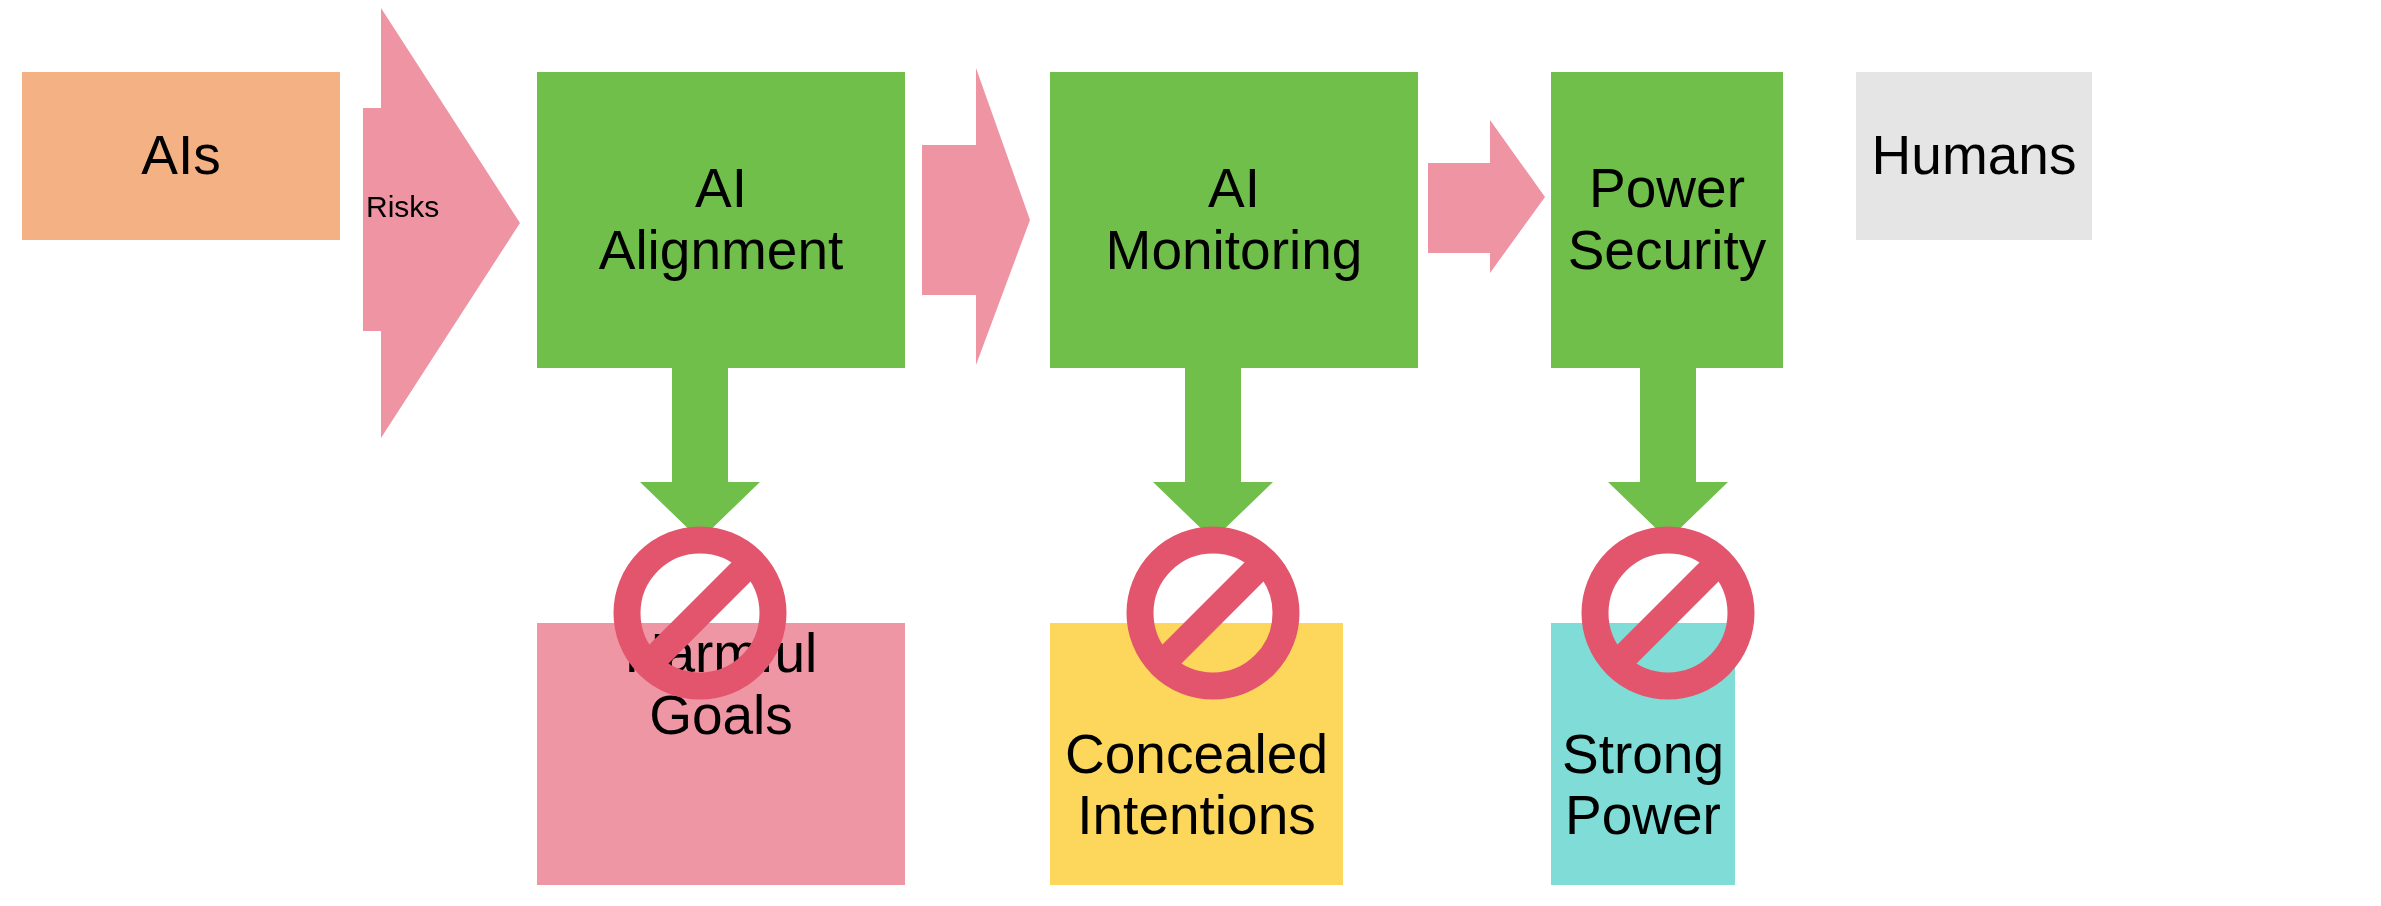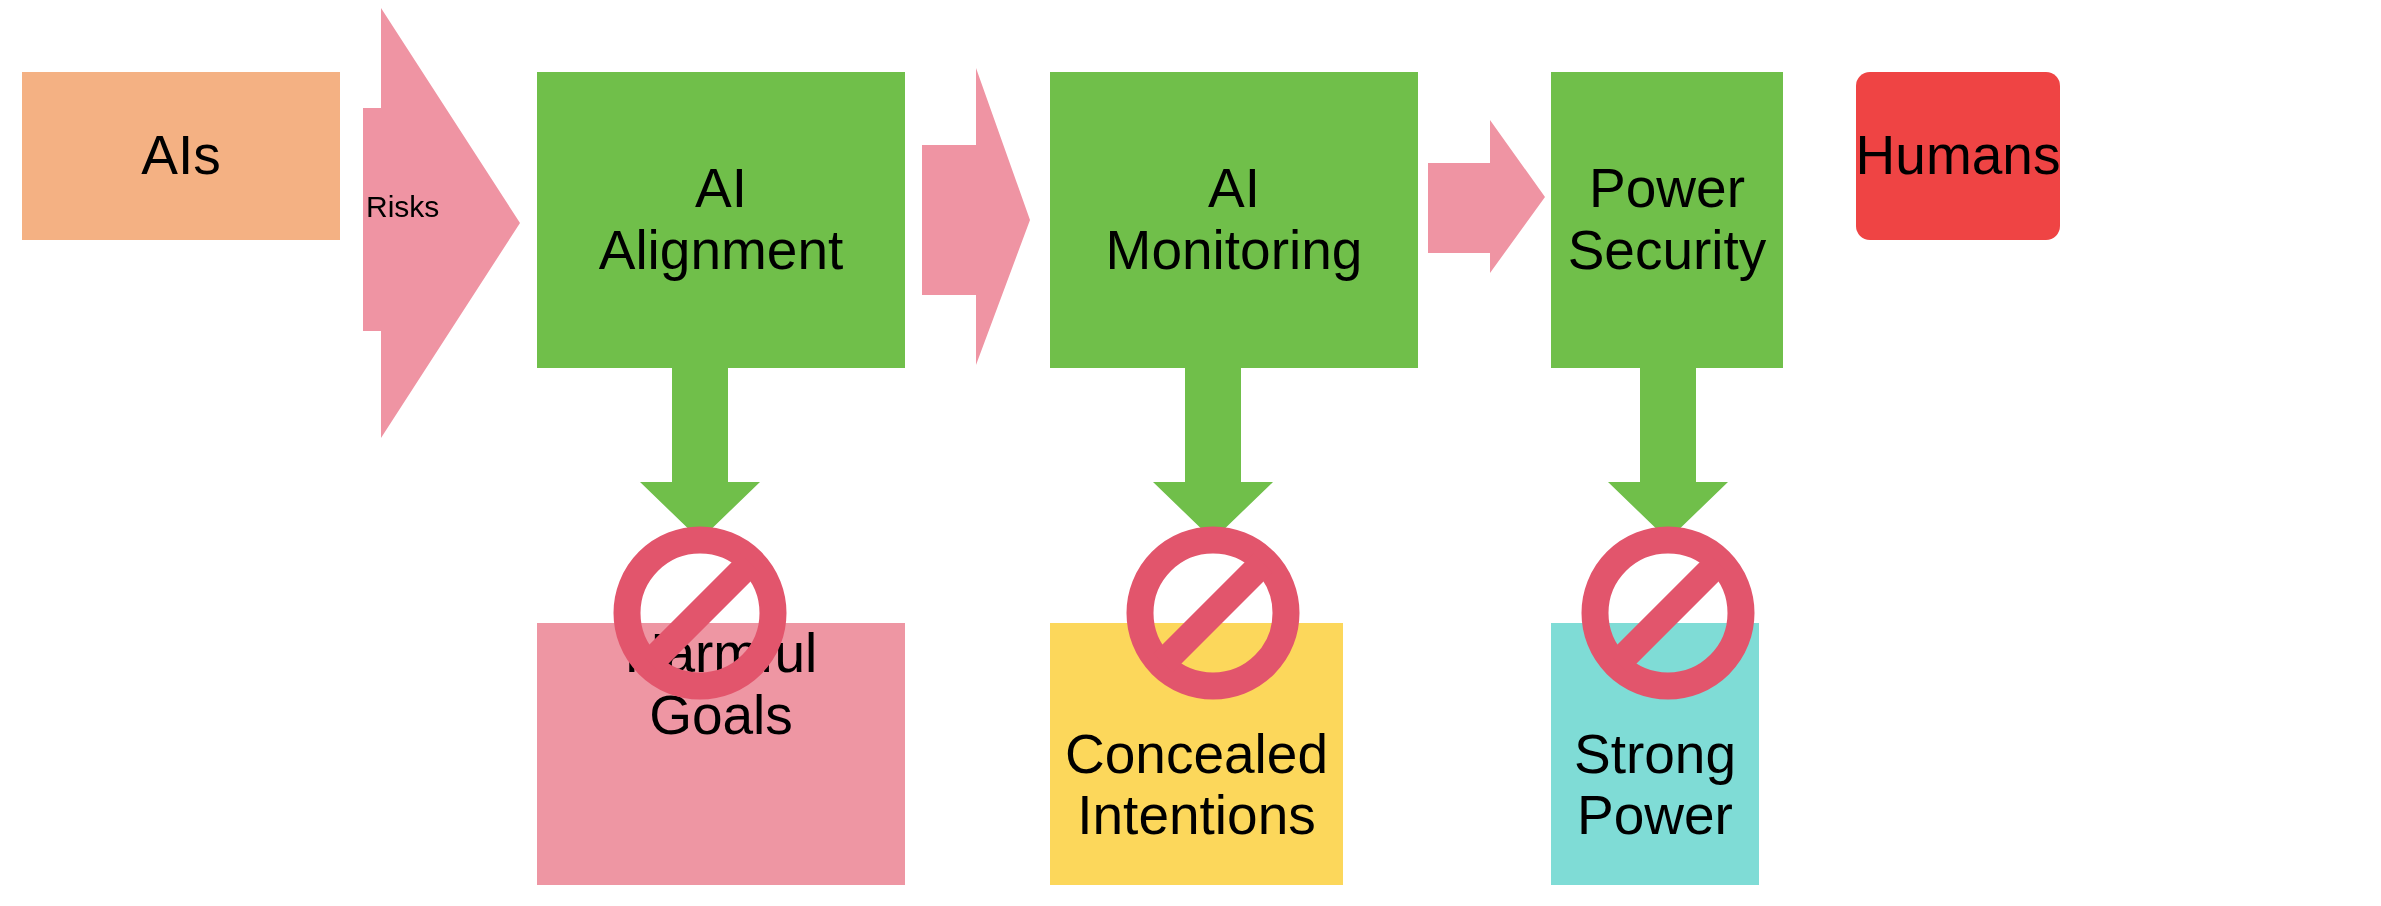--- a/index.html
+++ b/index.html
@@ -89,35 +89,35 @@
   <div class="node top" style="left:1050px; top:72px; width:368px; height:296px; background:#70bf4a;">
     <span class="node-label">AI
 Monitoring</span>
   </div>
 
   <div class="node top" style="left:1551px; top:72px; width:232px; height:296px; background:#70bf4a;">
     <span class="node-label">Power
 Security</span>
   </div>
 
-  <div class="node top" style="left:1856px; top:72px; width:204px; height:168px; background:#ef4444;border-radius:14px;">
+  <div class="node top" style="left:1856px; top:72px; width:236px; height:168px; background:#e5e5e5;">
     <span class="node-label">Humans</span>
   </div>
 
   <div class="node bottom" style="left:537px; top:623px; width:368px; height:262px; background:#ee96a3; align-items:flex-start; padding-bottom:38px;">
     <span class="node-label">Harmful
 Goals</span>
   </div>
 
   <div class="node bottom" style="left:1050px; top:623px; width:293px; height:262px; background:#fcd75b; align-items:flex-end; padding-bottom:38px;">
     <span class="node-label">Concealed
 Intentions</span>
   </div>
 
-  <div class="node bottom" style="left:1551px; top:623px; width:208px; height:262px; background:#7fdcd6; align-items:flex-end; padding-bottom:38px;">
+  <div class="node bottom" style="left:1551px; top:623px; width:184px; height:262px; background:#7fdcd6; align-items:flex-end; padding-bottom:38px;">
     <span class="node-label">Strong
 Power</span>
   </div>
 
   <svg class="noicon" style="left:612px; top:525px;" width="176" height="176" viewBox="0 0 176 176" xmlns="http://www.w3.org/2000/svg">
     <circle cx="88" cy="88" r="73" fill="none" stroke="#e2556c" stroke-width="27"></circle>
     <line x1="38" y1="138" x2="138" y2="38" stroke="#e2556c" stroke-width="27" stroke-linecap="butt"></line>
   </svg>
 
   <svg class="noicon" style="left:1125px; top:525px;" width="176" height="176" viewBox="0 0 176 176" xmlns="http://www.w3.org/2000/svg">

